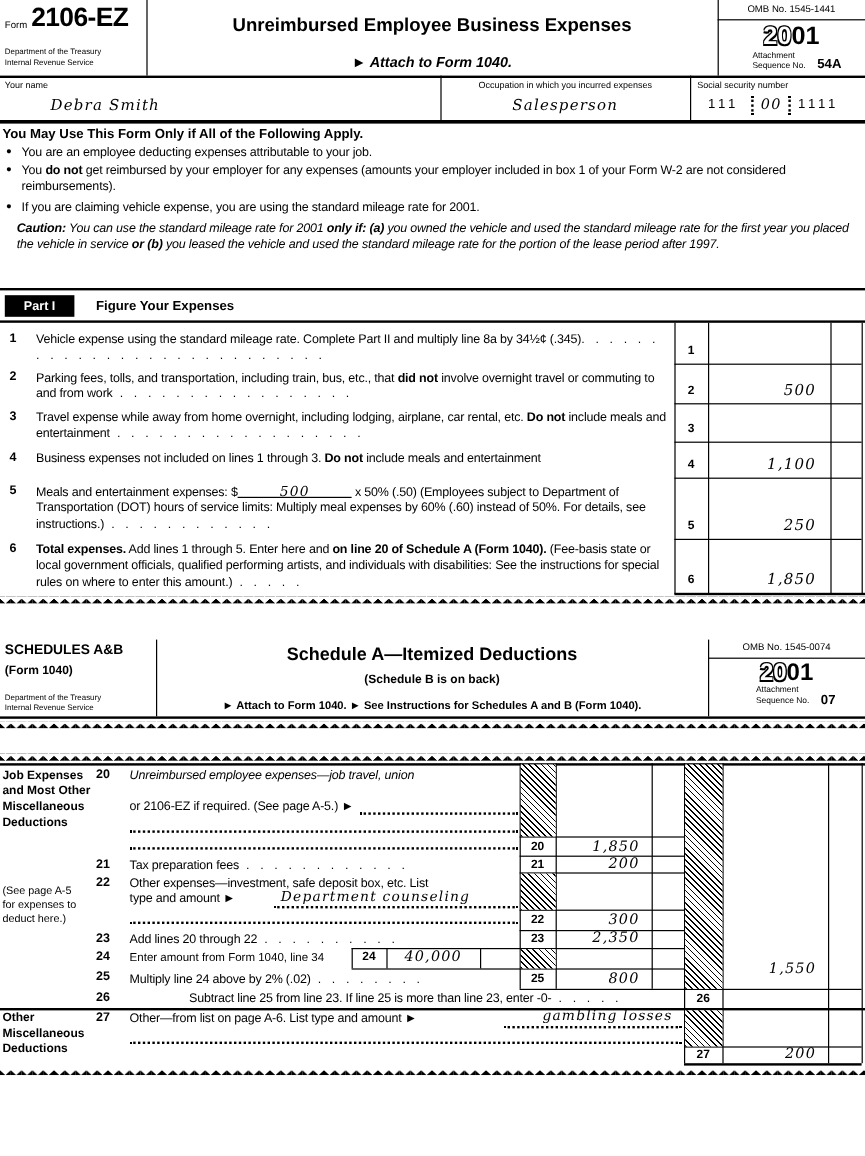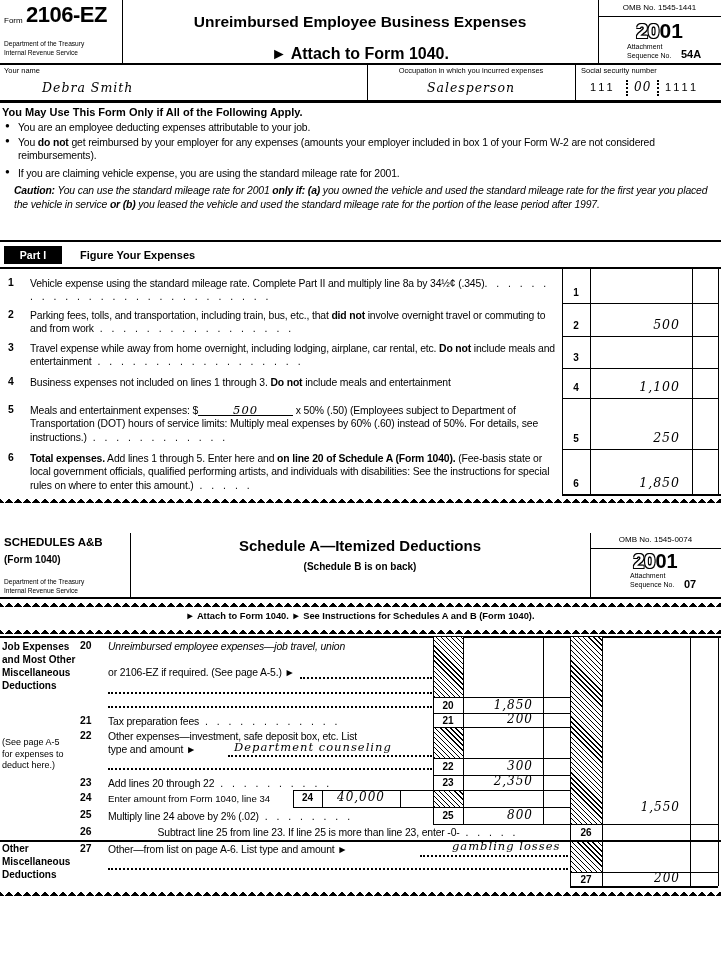--- a/index.html
+++ b/index.html
@@ -34,21 +34,21 @@
 
 <div class="page">
 
   <span class="abs" style="left:4px;top:16px;font-size:8px;">Form</span>
   <span class="abs b" style="left:26px;top:2px;font-size:22px;letter-spacing:-0.5px;">2106-EZ</span>
   <span class="abs tiny" style="left:4px;top:40px;">Department of the Treasury</span>
   <span class="abs tiny" style="left:4px;top:49px;">Internal Revenue Service</span>
   <div class="vline" style="left:122px;top:0;height:63px;"></div>
 
   <div class="abs b c" style="left:122px;top:13px;width:476px;font-size:15.5px;">Unreimbursed Employee Business Expenses</div>
-  <div class="abs b c" style="left:122px;top:45px;width:476px;font-size:16px;">► Attach to Form 1040.</div>
+  <div class="abs b c" style="left:122px;top:45px;width:476px;font-size:12px;font-style:italic;">► Attach to Form 1040.</div>
 
   <div class="vline" style="left:598px;top:0;height:63px;"></div>
   <div class="abs c" style="left:598px;top:3px;width:123px;font-size:8px;">OMB No. 1545-1441</div>
   <div class="hline" style="left:598px;top:16px;width:123px;"></div>
   <div class="abs c" style="left:598px;top:19px;width:123px;font-size:21px;"><span class="yr-o">20</span><span class="b">01</span></div>
   <span class="abs" style="left:627px;top:43px;font-size:7px;">Attachment</span>
   <span class="abs" style="left:627px;top:52px;font-size:7px;">Sequence No.</span>
   <span class="abs b" style="left:681px;top:48px;font-size:11px;">54A</span>
   <div class="hline" style="left:0;top:63px;width:721px;height:1.5px;"></div>
 
@@ -124,21 +124,21 @@
   <div class="tear" style="top:497px;"></div>
 
   <span class="abs b" style="left:4px;top:536px;font-size:11.5px;">SCHEDULES A&amp;B</span>
   <span class="abs b" style="left:4px;top:554px;font-size:10px;">(Form 1040)</span>
   <span class="abs tiny" style="left:4px;top:578px;">Department of the Treasury</span>
   <span class="abs tiny" style="left:4px;top:587px;">Internal Revenue Service</span>
   <div class="vline" style="left:130px;top:533px;height:64px;"></div>
 
   <div class="abs b c" style="left:130px;top:537px;width:460px;font-size:15px;">Schedule A—Itemized Deductions</div>
   <div class="abs b c" style="left:130px;top:561px;width:460px;font-size:10px;">(Schedule B is on back)</div>
-  <div class="abs b c" style="left:130px;top:583px;width:460px;font-size:9.3px;margin-top:28px;">► Attach to Form 1040.  ► See Instructions for Schedules A and B (Form 1040).</div>
+  <div class="abs b c" style="left:130px;top:583px;width:460px;font-size:9.3px;">► Attach to Form 1040.  ► See Instructions for Schedules A and B (Form 1040).</div>
 
   <div class="vline" style="left:590px;top:533px;height:64px;"></div>
   <div class="abs c" style="left:590px;top:535px;width:131px;font-size:8px;">OMB No. 1545-0074</div>
   <div class="hline" style="left:590px;top:548px;width:131px;"></div>
   <div class="abs c" style="left:590px;top:550px;width:131px;font-size:20px;"><span class="yr-o">20</span><span class="b">01</span></div>
   <span class="abs" style="left:630px;top:572px;font-size:7px;">Attachment</span>
   <span class="abs" style="left:630px;top:581px;font-size:7px;">Sequence No.</span>
   <span class="abs b" style="left:684px;top:578px;font-size:11px;">07</span>
   <div class="hline" style="left:0;top:597px;width:721px;height:2px;"></div>
   <div class="tear" style="top:601px;"></div>

